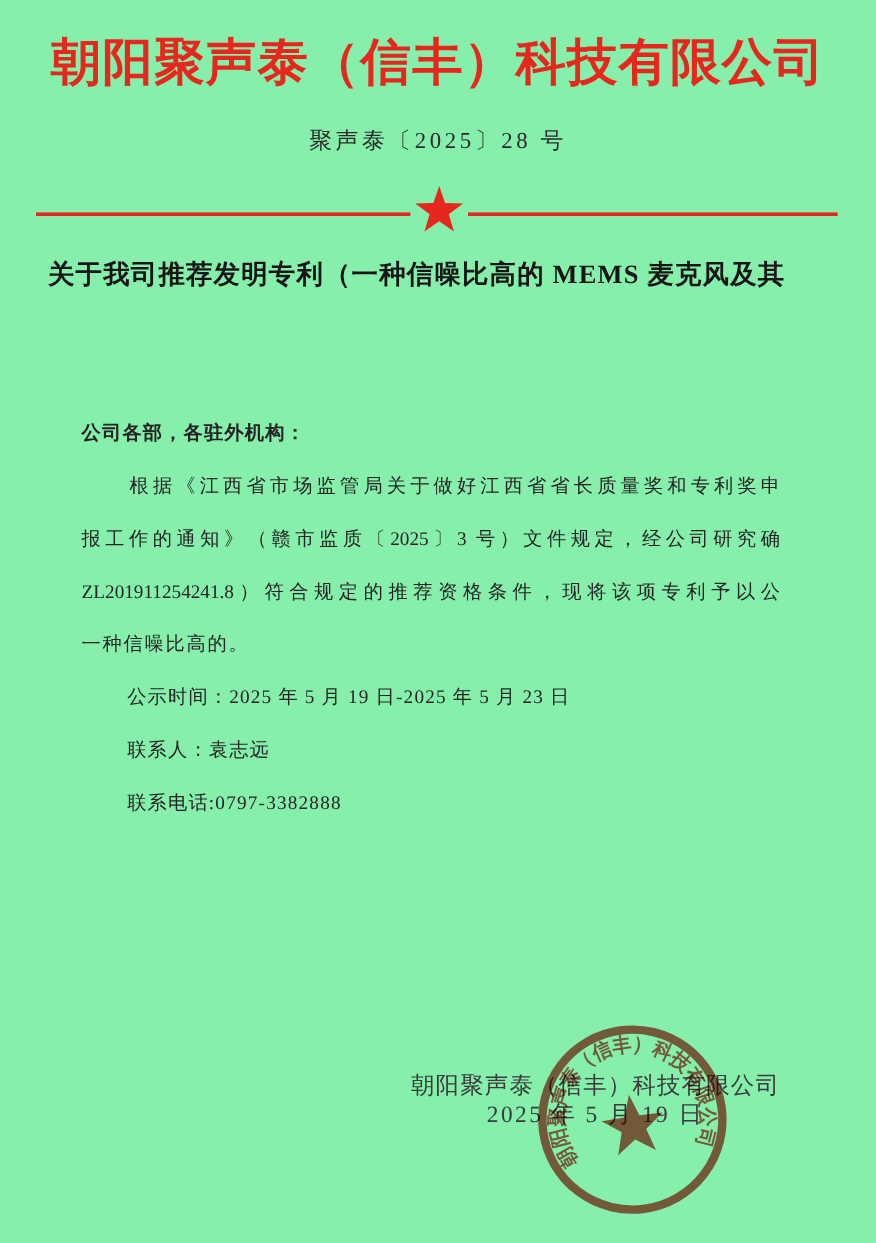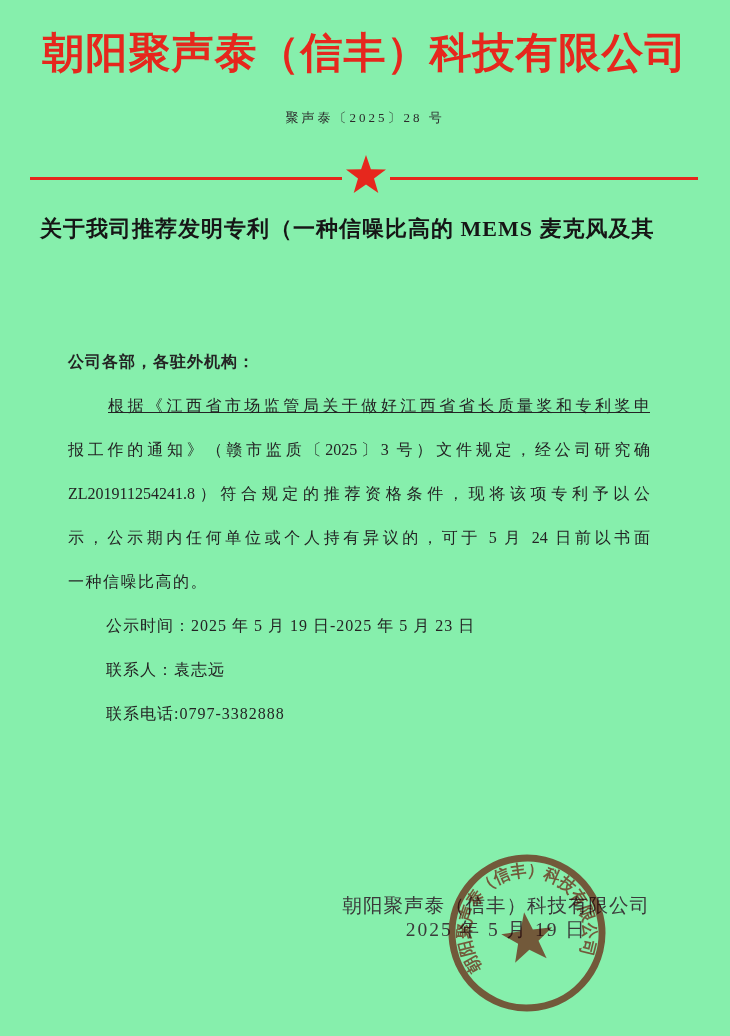--- a/index.html
+++ b/index.html
@@ -17,21 +17,21 @@
     text-align:center;
     font-size:42px;line-height:62px;
     font-weight:bold;
     color:#e6271d;
     letter-spacing:1px;
     white-space:nowrap;
   }
   .docnum{
     position:absolute;top:102px;left:0;width:730px;
     text-align:center;
-    font-size:13px;line-height:32px;
+    font-size:19px;line-height:32px;
     color:#2b2b2b;
     letter-spacing:3px;
     white-space:nowrap;
   }
   .divider-line{
     position:absolute;top:177px;height:3px;
     background:#e6271d;
   }
   .divider-line.left{left:30px;width:312px;}
   .divider-line.right{left:390px;width:308px;}
@@ -48,21 +48,21 @@
     letter-spacing:1px;
     white-space:nowrap;
   }
   .body-block{
     position:absolute;top:340px;left:68px;width:582px;
     font-size:16px;line-height:44px;
     color:#242424;
   }
   .salutation{font-weight:bold;letter-spacing:1px;}
   .pline.just{text-align:justify;text-align-last:justify;}
-  .pline.first{text-indent:40px;text-decoration:underline;}
+  .pline.first{text-indent:40px;}
   .pline.last{text-align:left;letter-spacing:1.5px;}
   .pline.info{text-indent:38px;letter-spacing:1px;white-space:nowrap;}
   .signature{
     position:absolute;top:894px;right:80px;
     width:max-content;
     font-size:19.5px;line-height:24px;
     color:#3a3a3a;
     letter-spacing:1px;
     text-align:right;
   }
@@ -98,21 +98,20 @@
 
   <div class="doc-title">
     <div>关于我司推荐发明专利（一种信噪比高的 MEMS 麦克风及其</div>
   </div>
 
   <div class="body-block">
     <div class="salutation">公司各部，各驻外机构：</div>
     <div class="pline just first">根据《江西省市场监管局关于做好江西省省长质量奖和专利奖申</div>
     <div class="pline just">报工作的通知》（赣市监质〔2025〕3 号）文件规定，经公司研究确</div>
     <div class="pline just">ZL201911254241.8）符合规定的推荐资格条件，现将该项专利予以公</div>
-    <div class="pline just">示，公示期内任何单位或个人持有异议的，可于 5 月 24 日前以书面</div>
     <div class="pline last">一种信噪比高的。</div>
     <div class="pline info">公示时间：2025 年 5 月 19 日-2025 年 5 月 23 日</div>
     <div class="pline info">联系人：袁志远</div>
     <div class="pline info">联系电话:0797-3382888</div>
   </div>
 
   <div class="signature">
     <div class="sig-company">朝阳聚声泰（信丰）科技有限公司</div>
     <div class="sig-date">2025 年 5 月 19 日</div>
   </div>

